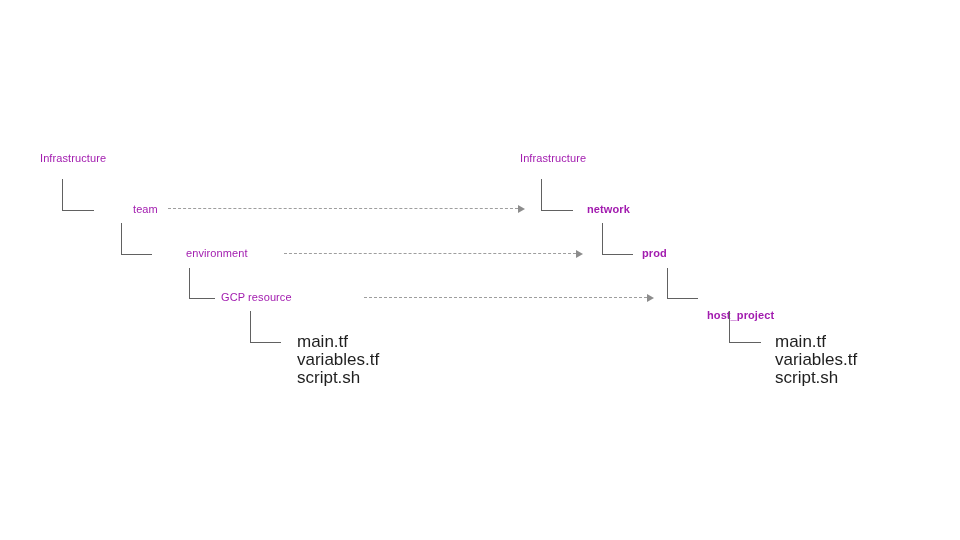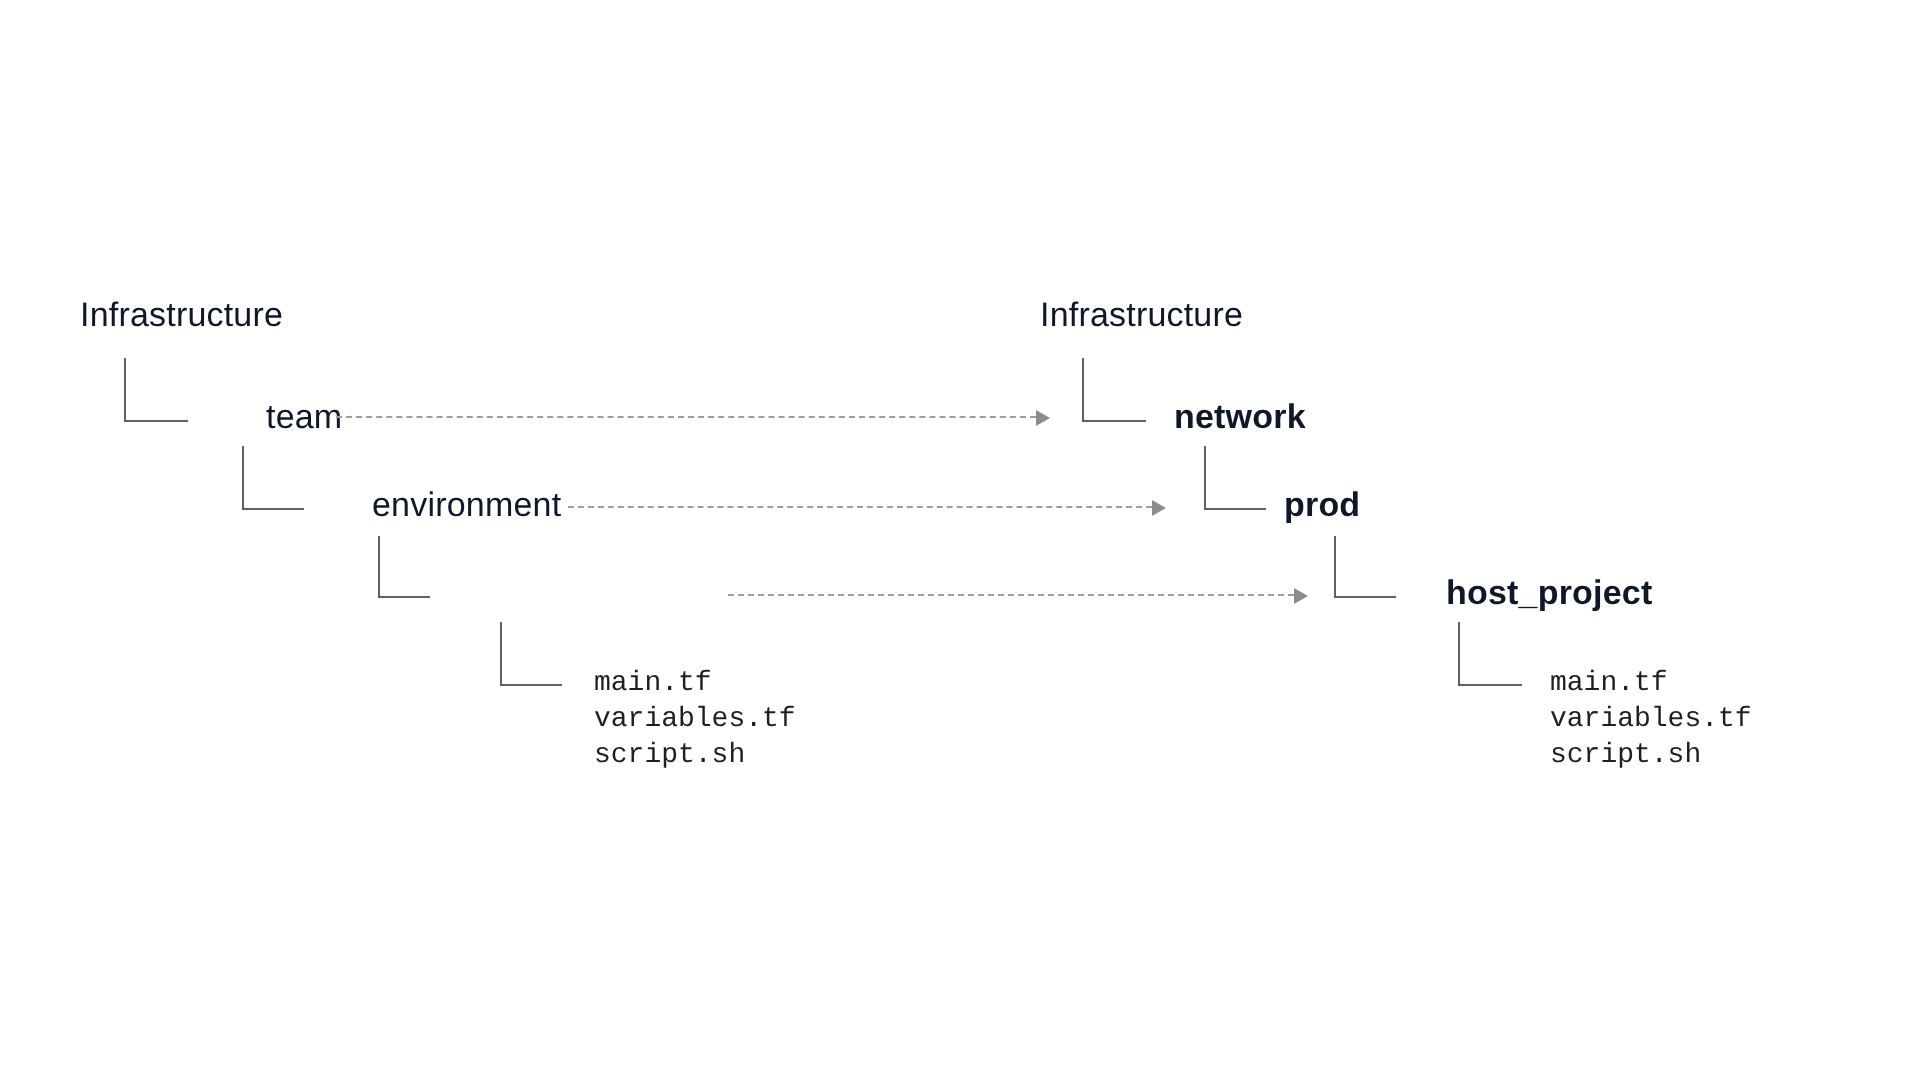--- a/index.html
+++ b/index.html
@@ -11,41 +11,40 @@
     position: relative;
     width: 960px;
     height: 540px;
     background: #ffffff;
     overflow: hidden;
     font-family: "Liberation Sans", "DejaVu Sans", sans-serif;
     color: #1f1f1f;
   }
   .node-label {
     position: absolute;
-    font-size: 17px;
+    font-size: 11px;
     line-height: 20px;
     white-space: nowrap;
-    color: #0f172a;
+    color: #a21caf;
     letter-spacing: 0.1px;
   }
   .node-label.bold {
     font-weight: 700;
   }
   .elbow {
     position: absolute;
     border-left: 1px solid #616161;
     border-bottom: 1px solid #616161;
   }
   .file-list {
     position: absolute;
-    font-size: 14px;
+    font-size: 17px;
     line-height: 18px;
     white-space: nowrap;
     color: #1f1f1f;
-    font-family: Liberation Mono, monospace;
   }
   .arrow-line {
     position: absolute;
     height: 0;
     border-top: 1px dashed #9e9e9e;
   }
   .arrow-head {
     position: absolute;
     width: 0;
     height: 0;
@@ -61,20 +60,21 @@
 
   <div class="node-label" style="left:40px; top:148px;">Infrastructure</div>
 
   <div class="elbow" style="left:62px; top:179px; width:31px; height:31px;"></div>
   <div class="node-label" style="left:108px; top:199px;margin-left:25px;">team</div>
 
   <div class="elbow" style="left:121px; top:223px; width:30px; height:31px;"></div>
   <div class="node-label" style="left:162px; top:243px;margin-left:24px;">environment</div>
 
   <div class="elbow" style="left:189px; top:268px; width:25px; height:30px;"></div>
+  <div class="node-label" style="left:221px; top:287px;">GCP resource</div>
 
   <div class="elbow" style="left:250px; top:311px; width:30px; height:31px;"></div>
   <div class="file-list" style="left:297px; top:333px;">
     <div>main.tf</div>
     <div>variables.tf</div>
     <div>script.sh</div>
   </div>
 
   <div>
     <div class="arrow-line" style="left:168px; top:208px; width:350px;"></div>
@@ -93,21 +93,21 @@
 
   <div class="node-label" style="left:520px; top:148px;">Infrastructure</div>
 
   <div class="elbow" style="left:541px; top:179px; width:31px; height:31px;"></div>
   <div class="node-label bold" style="left:587px; top:199px;">network</div>
 
   <div class="elbow" style="left:602px; top:223px; width:30px; height:31px;"></div>
   <div class="node-label bold" style="left:642px; top:243px;">prod</div>
 
   <div class="elbow" style="left:667px; top:268px; width:30px; height:30px;"></div>
-  <div class="node-label bold" style="left:707px; top:287px;margin-left:16px;">host_project</div>
+  <div class="node-label bold" style="left:707px; top:305px;">host_project</div>
 
   <div class="elbow" style="left:729px; top:311px; width:31px; height:31px;"></div>
   <div class="file-list" style="left:775px; top:333px;">
     <div>main.tf</div>
     <div>variables.tf</div>
     <div>script.sh</div>
   </div>
 
 </div>
 

